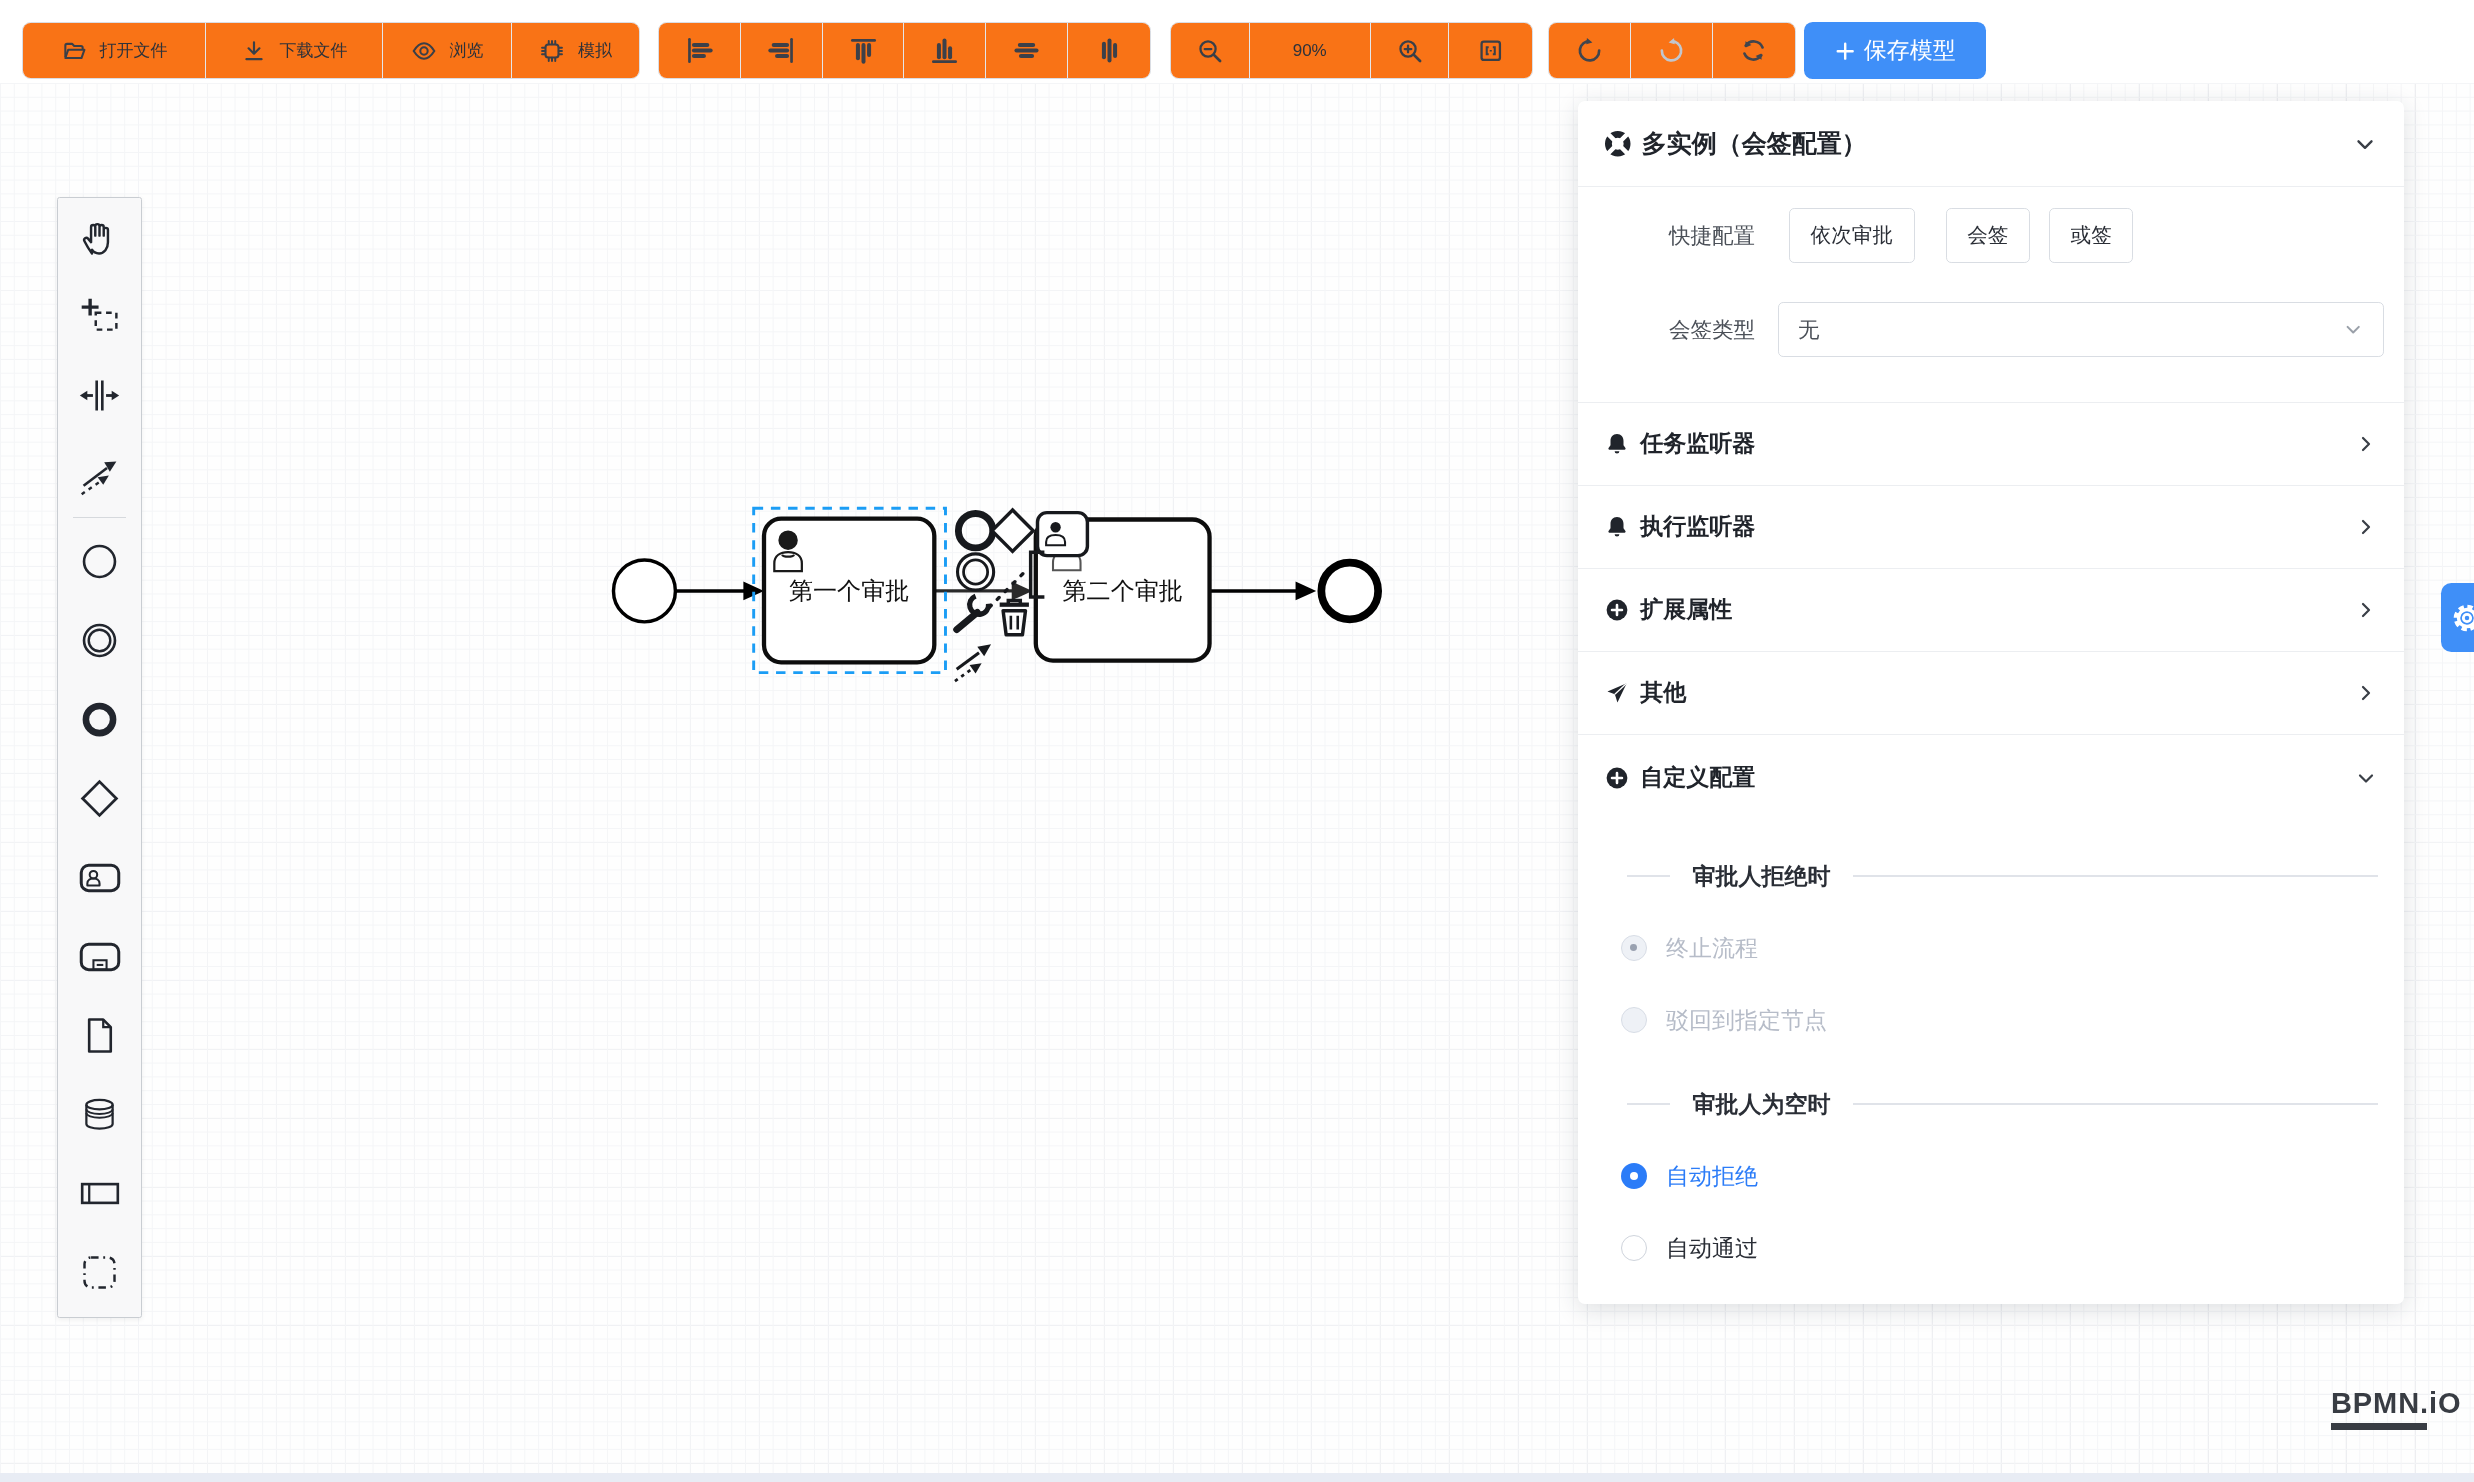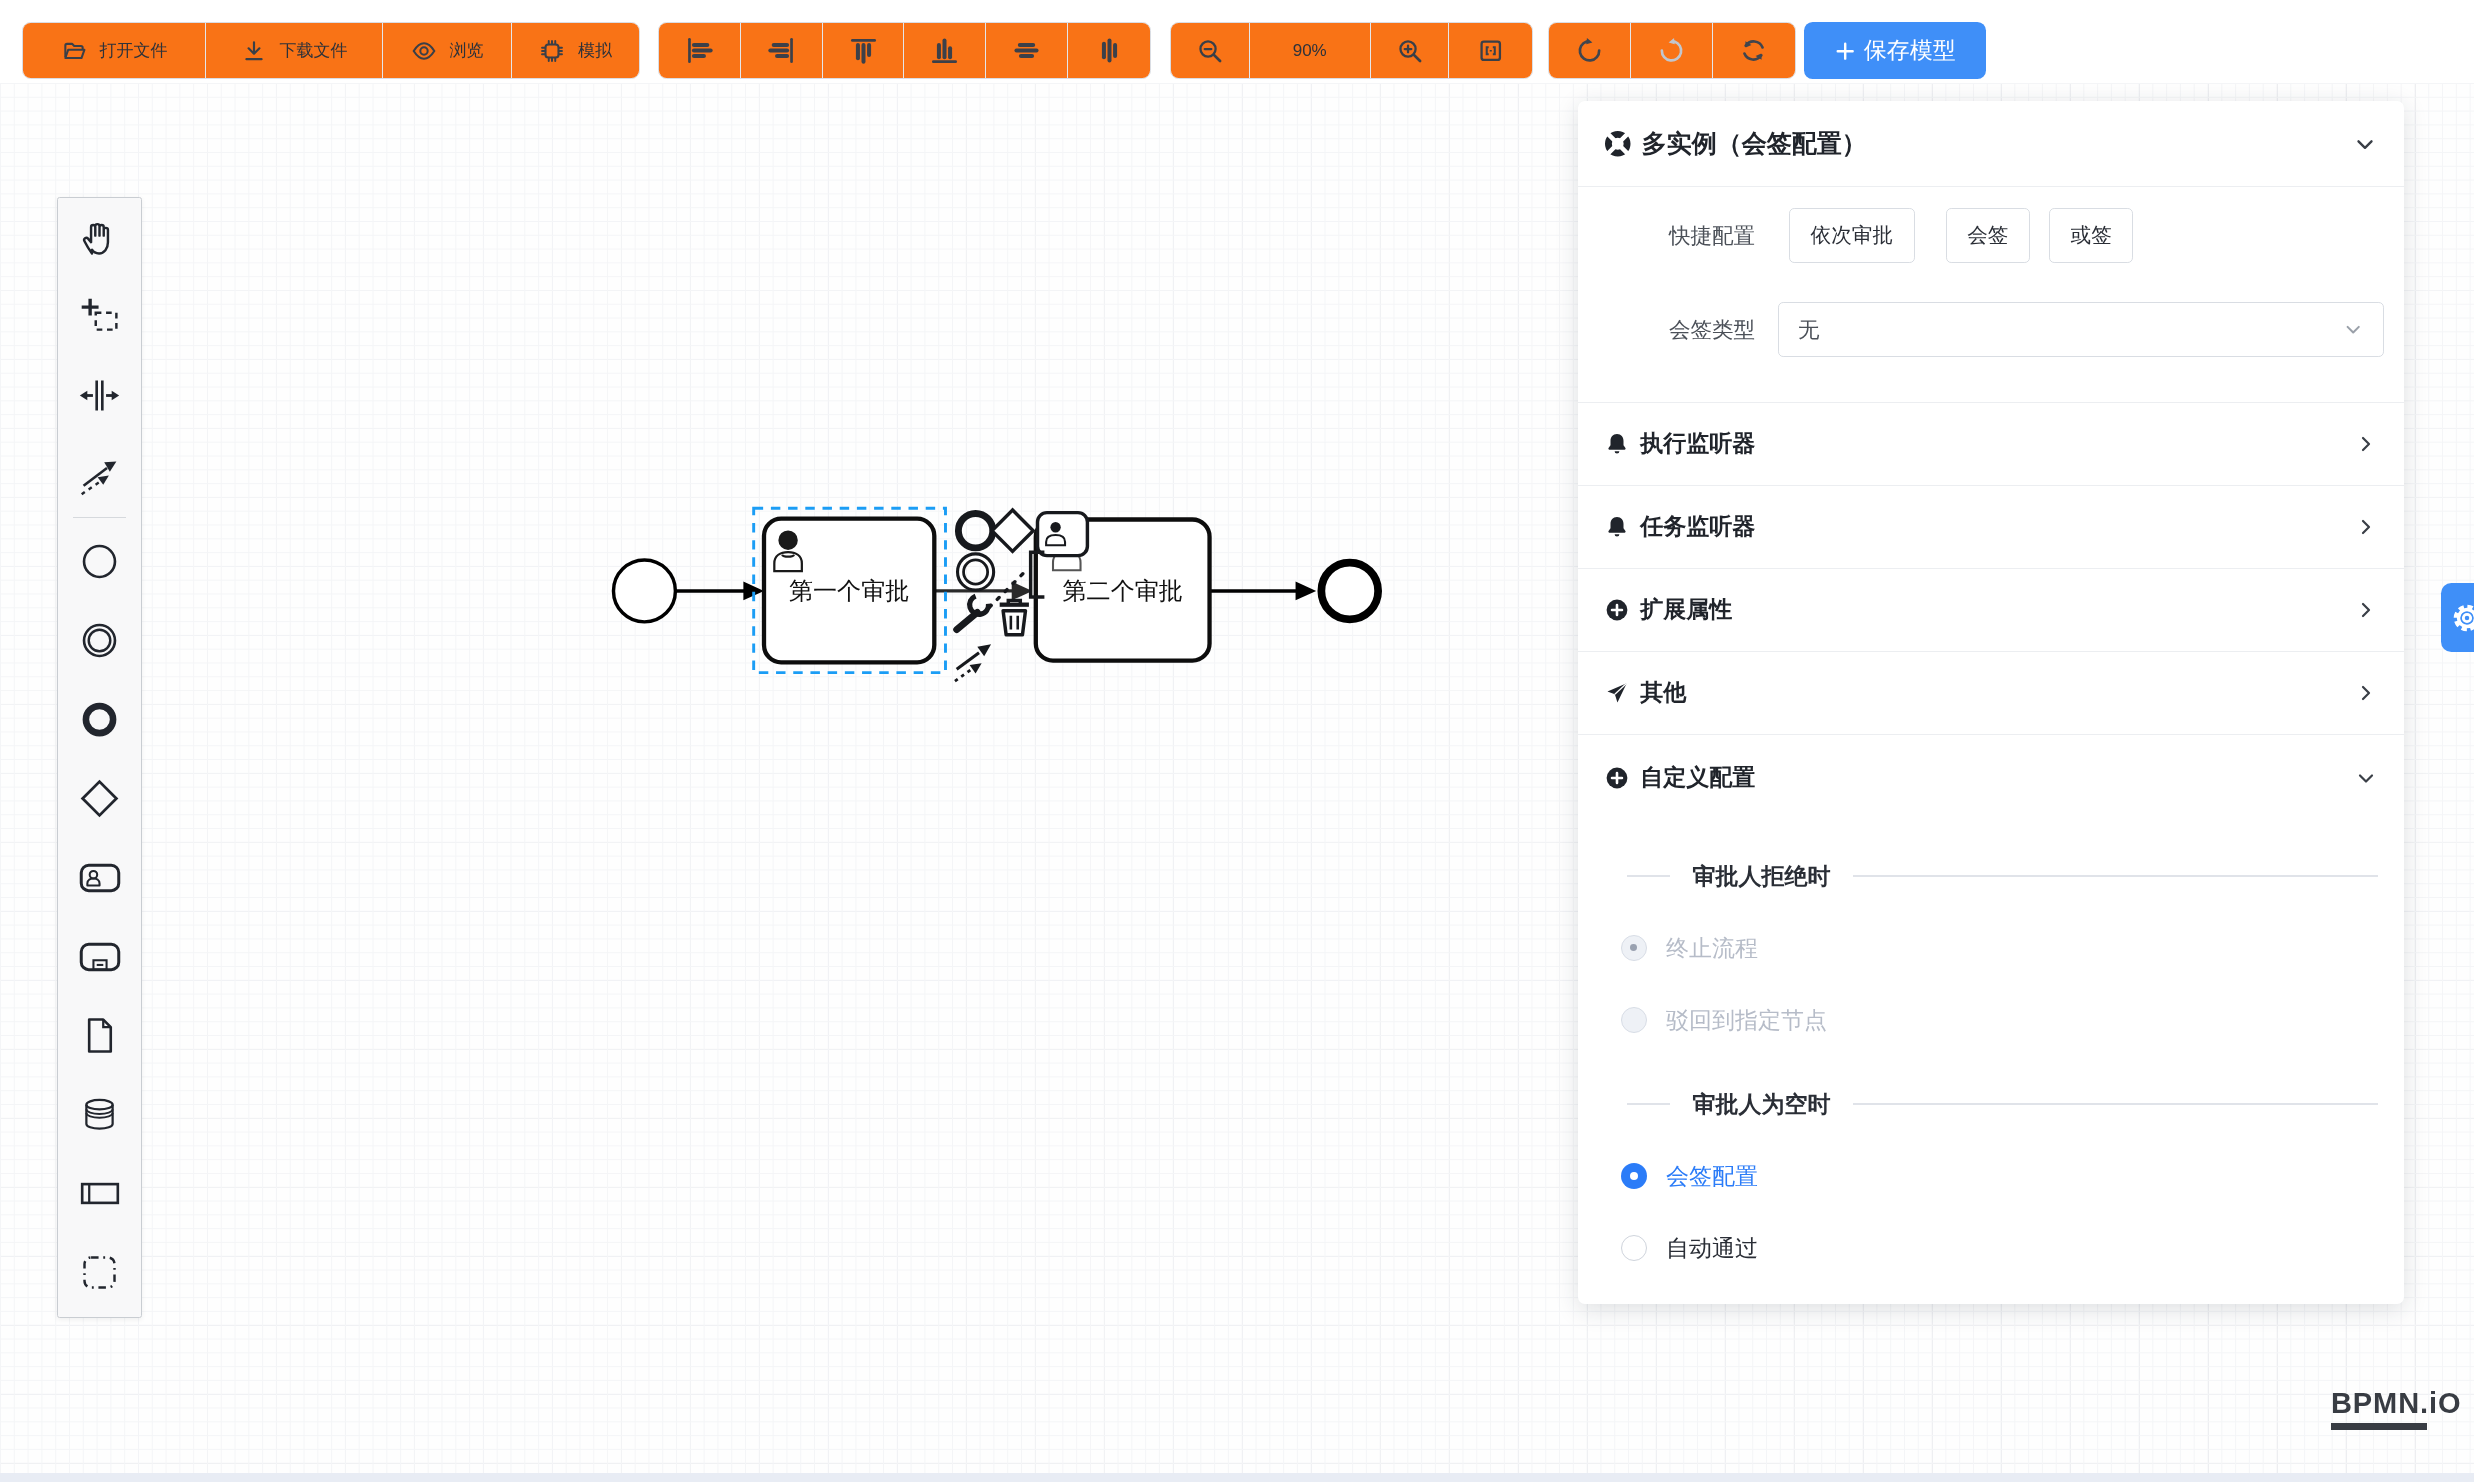--- a/index.html
+++ b/index.html
@@ -426,30 +426,30 @@
         </svg>
       </div>
     </div>
 
     <div class="big-divider"></div>
 
     <div class="section-row">
       <svg width="26" height="26" viewBox="0 0 24 24">
         <path d="M12 2.8 c-3.8 0-6 2.7-6 6.4 v3.9 l-1.8 2.7 c-.4.6 0 1.5.8 1.5 h14 c.8 0 1.2-.9.8-1.5 l-1.8-2.7 V9.2 c0-3.7-2.2-6.4-6-6.4 z M9.8 18.6 a2.2 2.2 0 0 0 4.4 0 z" fill="#20242b"></path>
       </svg>
-      <span class="label">执行监听器</span>
+      <span class="label">任务监听器</span>
       <svg class="chev" width="24" height="24" viewBox="0 0 24 24">
         <path d="M9 6 L15 12 L9 18" fill="none" stroke="#3a3f47" stroke-width="2.2" stroke-linecap="round" stroke-linejoin="round"></path>
       </svg>
     </div>
     <div class="section-row">
       <svg width="26" height="26" viewBox="0 0 24 24">
         <path d="M12 2.8 c-3.8 0-6 2.7-6 6.4 v3.9 l-1.8 2.7 c-.4.6 0 1.5.8 1.5 h14 c.8 0 1.2-.9.8-1.5 l-1.8-2.7 V9.2 c0-3.7-2.2-6.4-6-6.4 z M9.8 18.6 a2.2 2.2 0 0 0 4.4 0 z" fill="#20242b"></path>
       </svg>
-      <span class="label">任务监听器</span>
+      <span class="label">执行监听器</span>
       <svg class="chev" width="24" height="24" viewBox="0 0 24 24">
         <path d="M9 6 L15 12 L9 18" fill="none" stroke="#3a3f47" stroke-width="2.2" stroke-linecap="round" stroke-linejoin="round"></path>
       </svg>
     </div>
     <div class="section-row">
       <svg width="26" height="26" viewBox="0 0 24 24">
         <circle cx="12" cy="12" r="9.6" fill="#20242b"></circle>
         <path d="M12 7.4 V16.6 M7.4 12 H16.6" stroke="#fff" stroke-width="2.4" stroke-linecap="round"></path>
       </svg>
       <span class="label">扩展属性</span>
@@ -492,21 +492,21 @@
       <span class="radio-label dis">驳回到指定节点</span>
     </div>
 
     <div class="sub-title" style="margin-top:53px;">
       <div class="line-l"></div>
       <span class="txt">审批人为空时</span>
       <div class="line-r"></div>
     </div>
     <div class="radio-row">
       <div class="radio on"></div>
-      <span class="radio-label on">会签配置</span>
+      <span class="radio-label on">自动拒绝</span>
     </div>
     <div class="radio-row">
       <div class="radio off"></div>
       <span class="radio-label">自动通过</span>
     </div>
     <div class="radio-row">
       <div class="radio off"></div>
       <span class="radio-label">指定成员审批</span>
     </div>
   </div>

